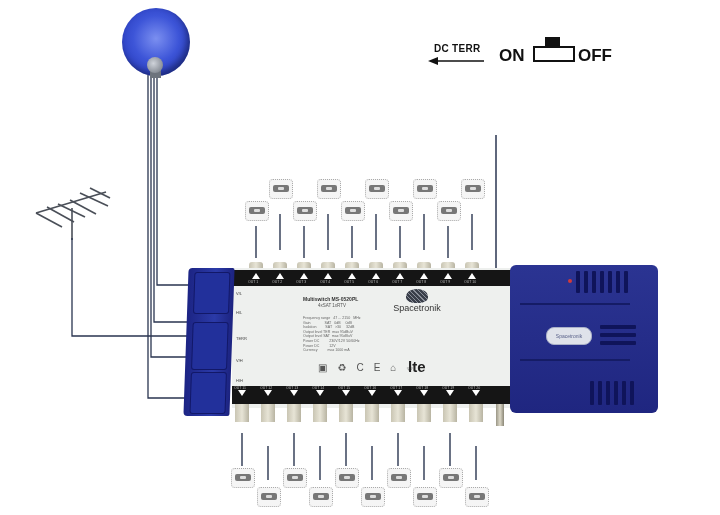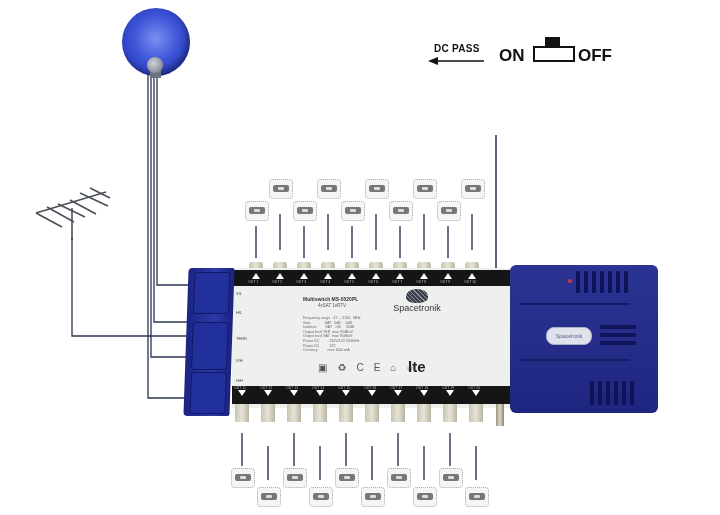--- a/index.html
+++ b/index.html
@@ -113,21 +113,21 @@
     <line x1="424" y1="446" x2="424" y2="480"></line>
     <line x1="450" y1="433" x2="450" y2="466"></line>
     <line x1="476" y1="446" x2="476" y2="480"></line>
   </g>
 </svg>
 
 <div class="abs dish"></div>
 <div class="abs lnb-neck"></div>
 <div class="abs lnb"></div>
 
-<div class="abs dcpass">DC PASS</div>
+<div class="abs dcpass">DC TERR</div>
 <div class="abs on">ON</div>
 <div class="abs sw-body"></div>
 <div class="abs sw-knob"></div>
 <div class="abs off">OFF</div>
 
 <div id="top-ports">
     <div class="port-top" style="left:249px"></div>
     <div class="port-top" style="left:273px"></div>
     <div class="port-top" style="left:297px"></div>
     <div class="port-top" style="left:321px"></div>

